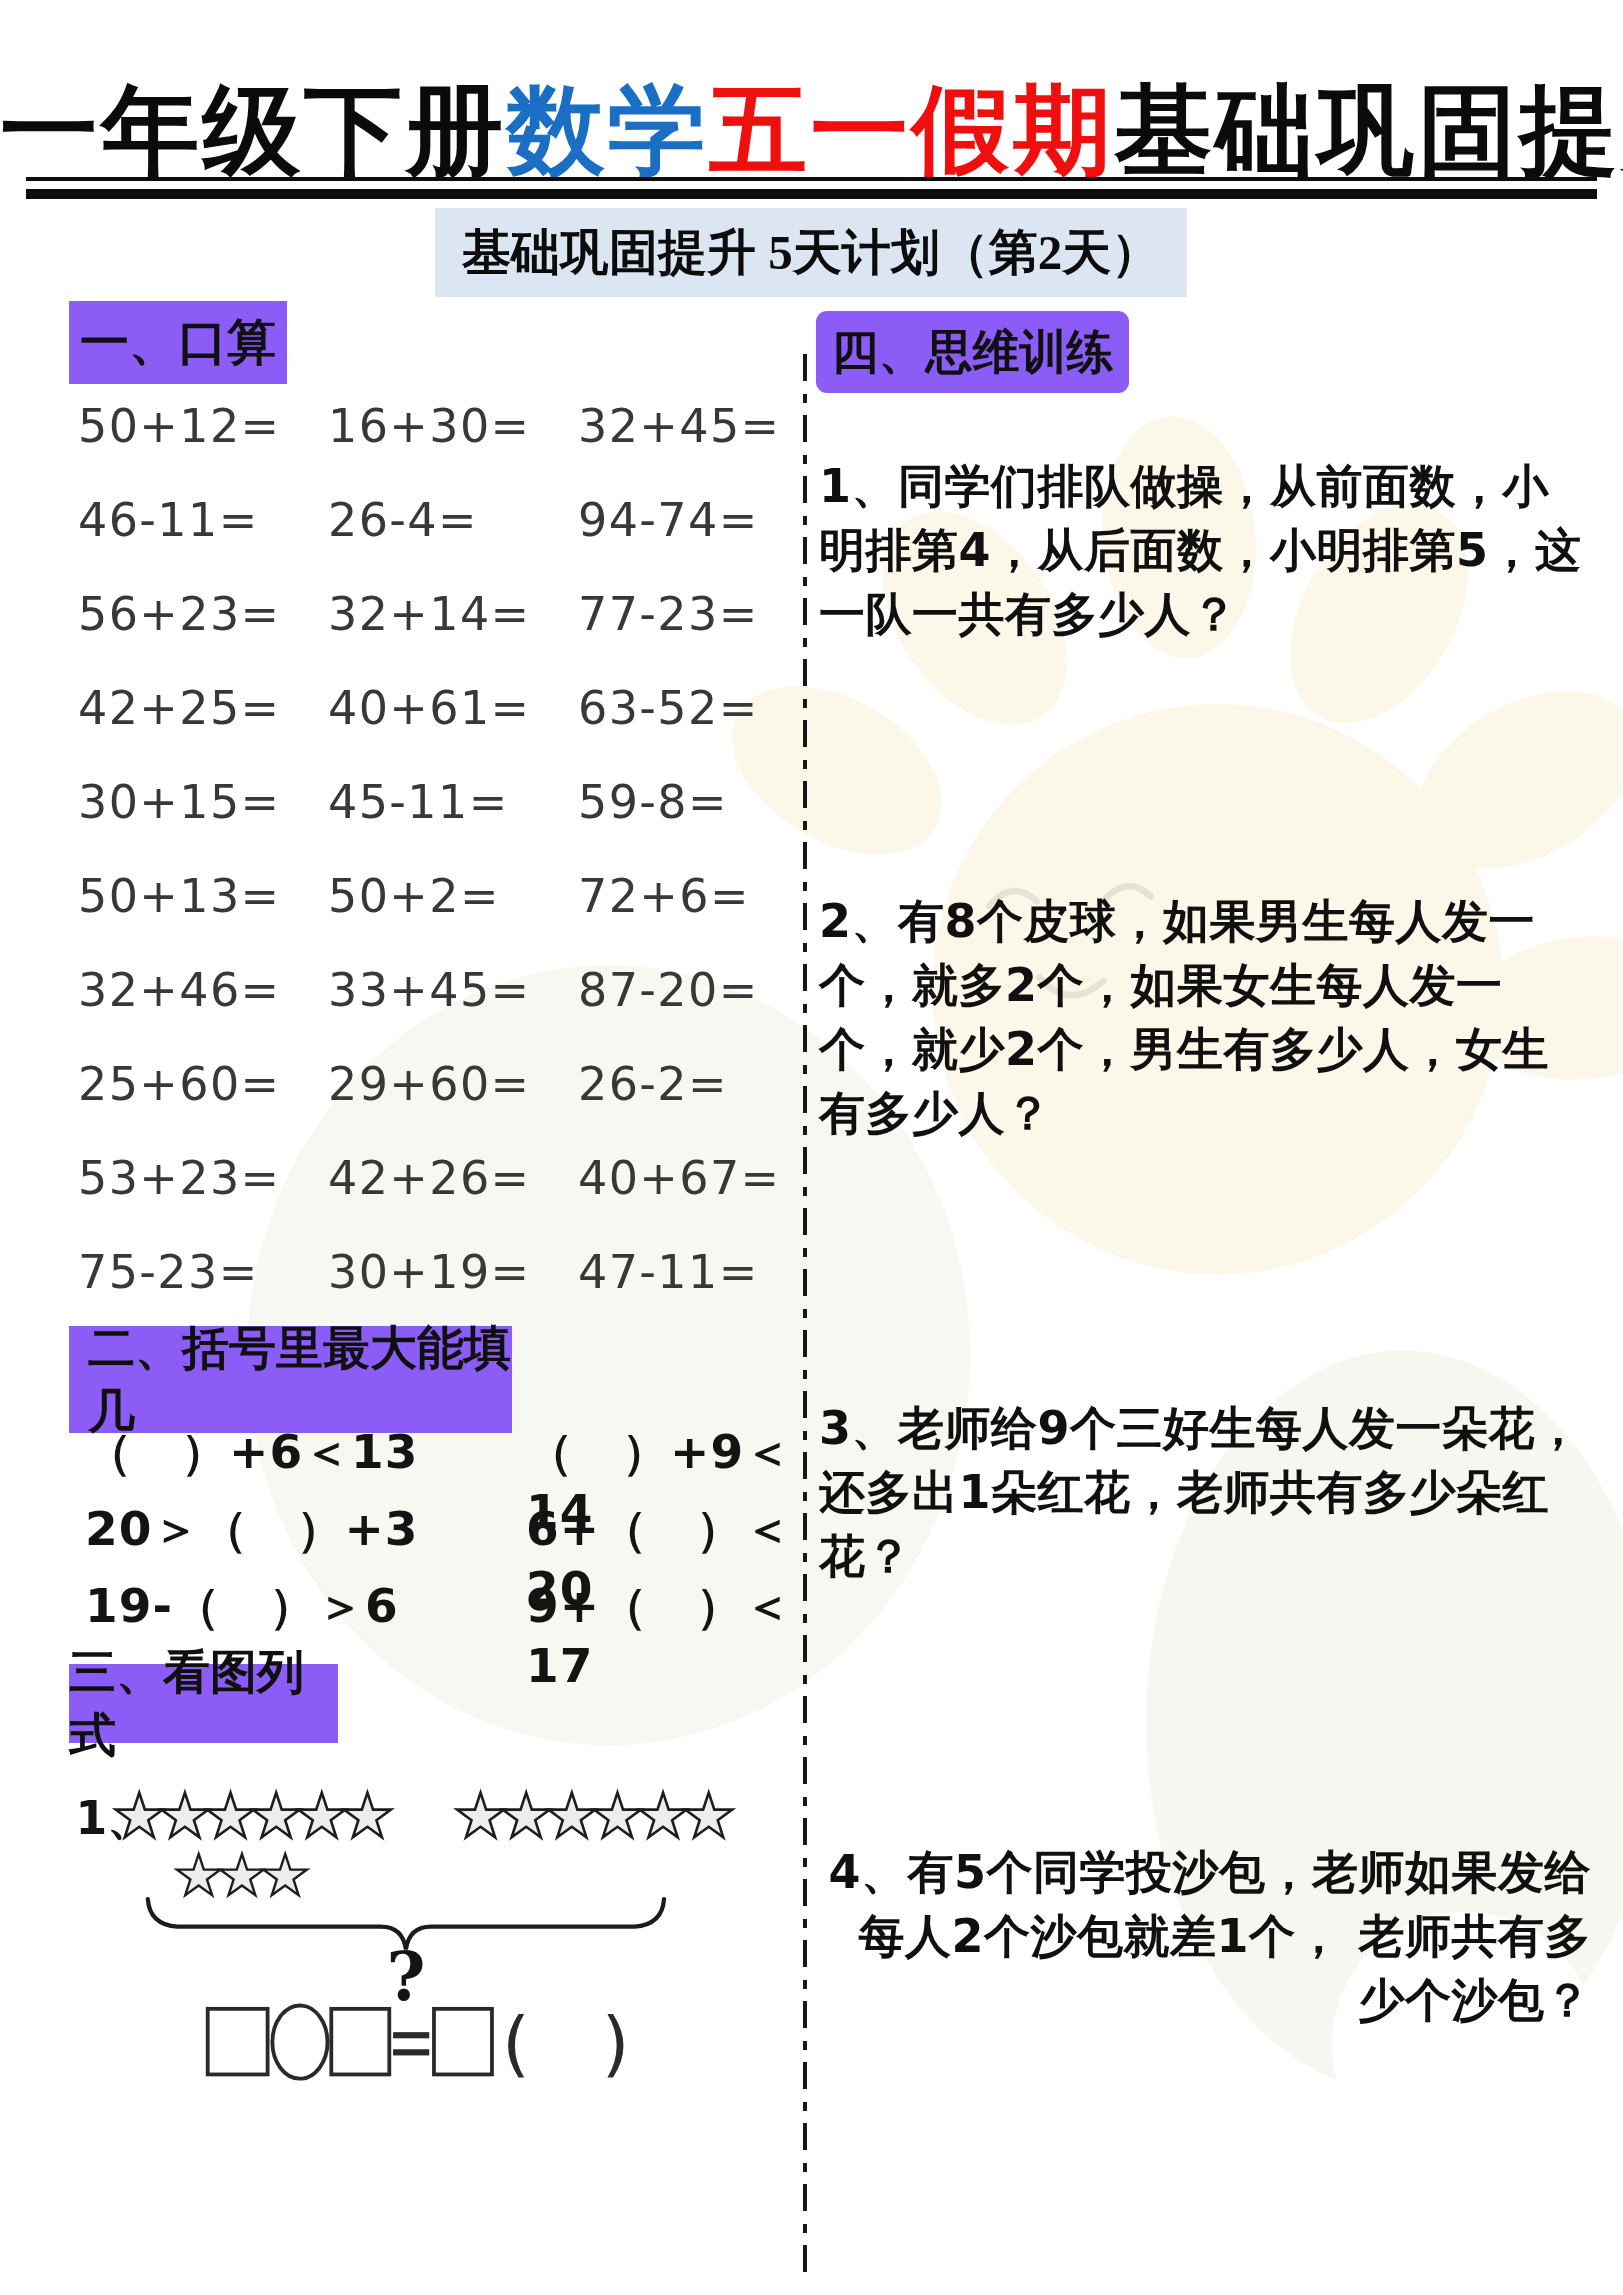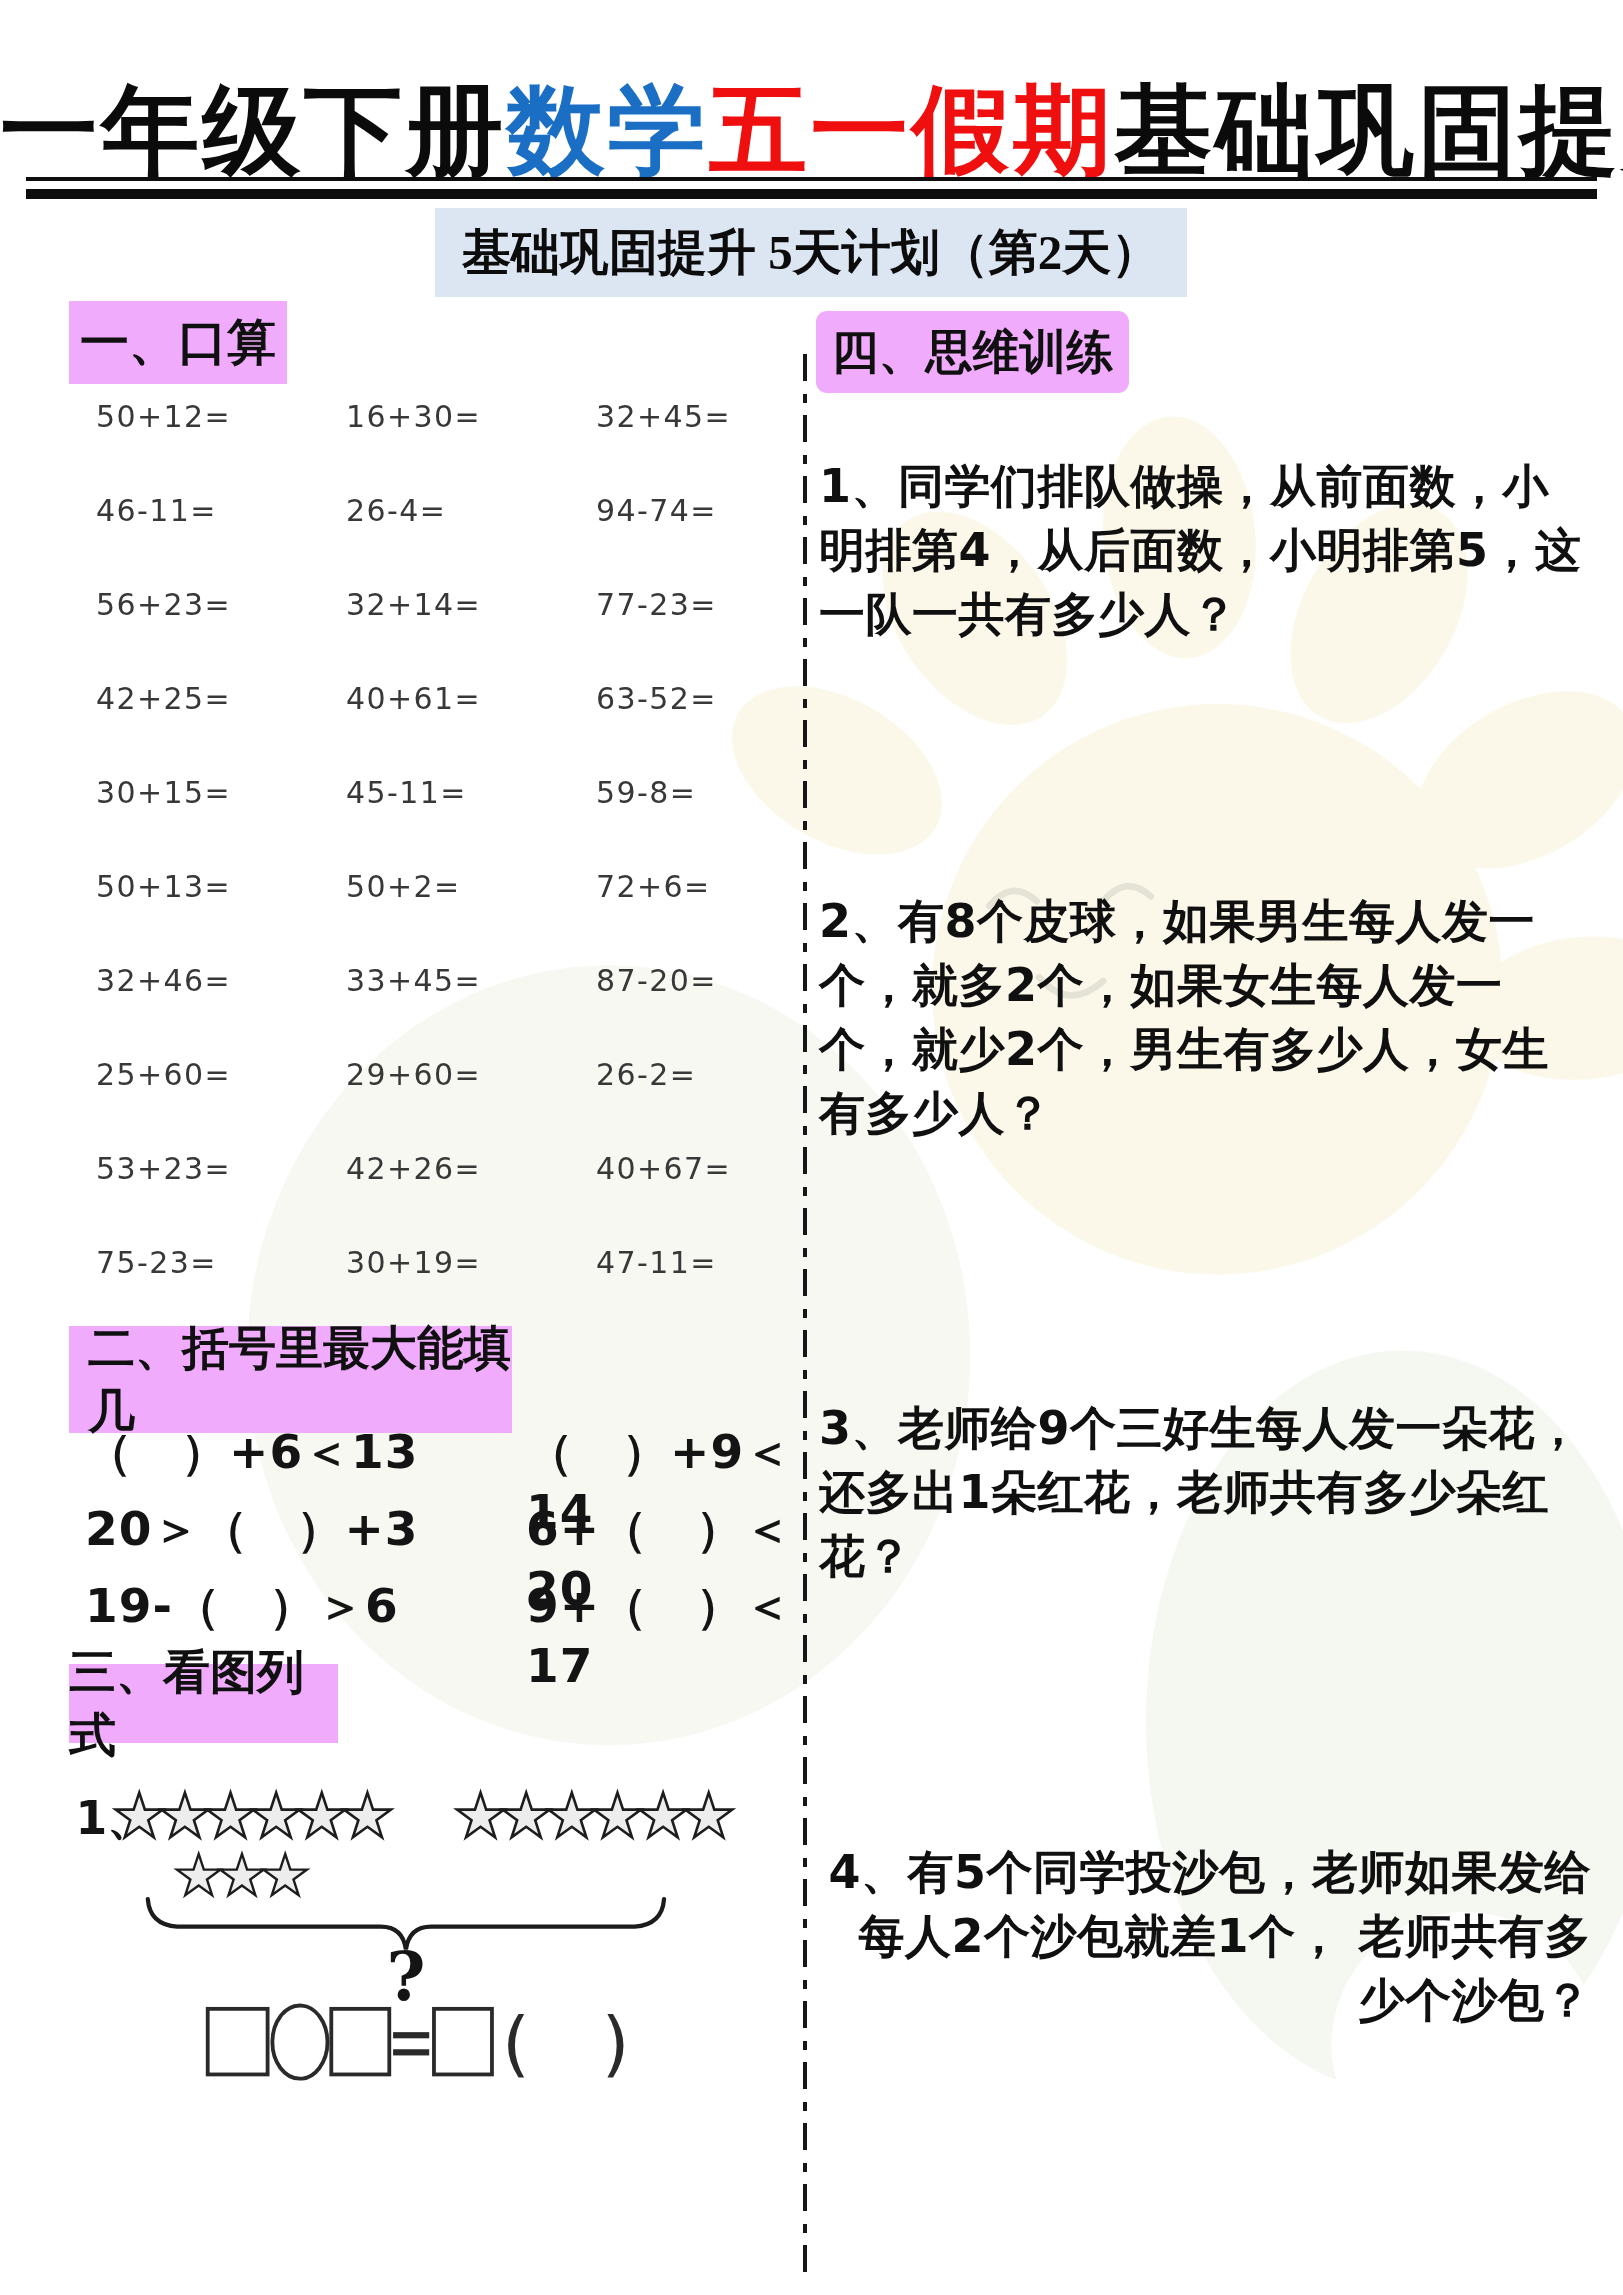--- a/index.html
+++ b/index.html
@@ -14,30 +14,30 @@
   .t-blue{color:#1a6fc5;}
   .t-red{color:#ef0f0f;}
   .rule{position:absolute;left:26px;width:1571px;background:#0d0d0d;}
   .rule1{top:177px;height:4.3px;}
   .rule2{top:189px;height:10px;}
 
   .subtitle{position:absolute;left:435px;top:208px;width:752px;height:89px;background:#dce5f2;
             display:flex;align-items:center;justify-content:center;
             font-family:"Liberation Serif","DejaVu Serif",serif;font-weight:800;font-size:49px;color:#0c0c0c;}
 
-  .hl{position:absolute;background:#f0abfc;display:flex;align-items:center;box-sizing:border-box;
+  .hl{position:absolute;background:#8b5cf6;display:flex;align-items:center;box-sizing:border-box;
       font-family:"Liberation Serif","DejaVu Serif",serif;font-weight:800;color:#101010;}
   .hdr-oral {left:69px;top:301px;width:218px;height:83px;font-size:49px;justify-content:center;}
   .hdr-br   {left:69px;top:1326px;width:443px;height:107px;font-size:47px;padding-left:19px;}
   .hdr-fig  {left:69px;top:1664px;width:269px;height:79px;font-size:47px;justify-content:center;}
   .hdr-think{left:816px;top:311px;width:313px;height:82px;font-size:47px;justify-content:center;border-radius:11px;}
 
   .oral-grid{position:absolute;left:78px;top:399px;display:grid;
              grid-template-columns:250px 250px 209px;grid-auto-rows:94px;
-             font-size:30px;color:#383838;letter-spacing:1.4px;margin-left:18px;}
+             font-size:46px;color:#383838;letter-spacing:1.4px;}
   .oral-cell{white-space:nowrap;}
 
   .br-grid{position:absolute;left:85px;top:1421px;display:grid;
            grid-template-columns:441px 314px;grid-auto-rows:77px;
            font-size:47px;font-weight:700;color:#141414;letter-spacing:1px;}
 
   .fig{position:absolute;left:48px;top:1760px;width:713px;height:357px;}
   .fig text{font-family:"DejaVu Sans","Liberation Sans",sans-serif;}
   .fig .qmark{font-family:"DejaVu Serif","Liberation Serif",serif;font-weight:700;}
   .fig .paren{font-family:"DejaVu Sans","Liberation Sans",sans-serif;font-weight:400;}

